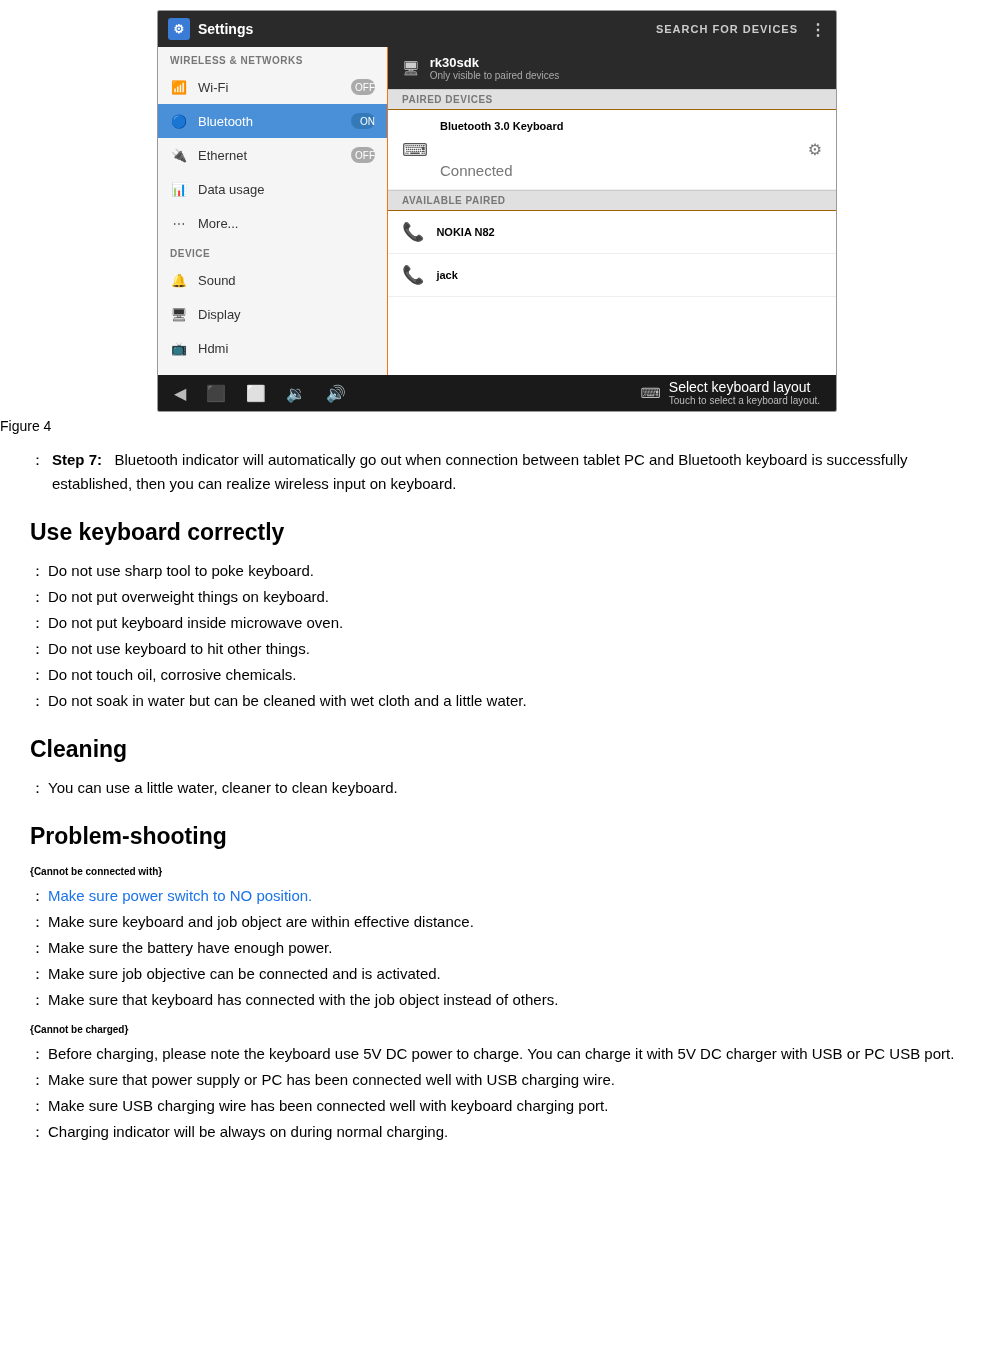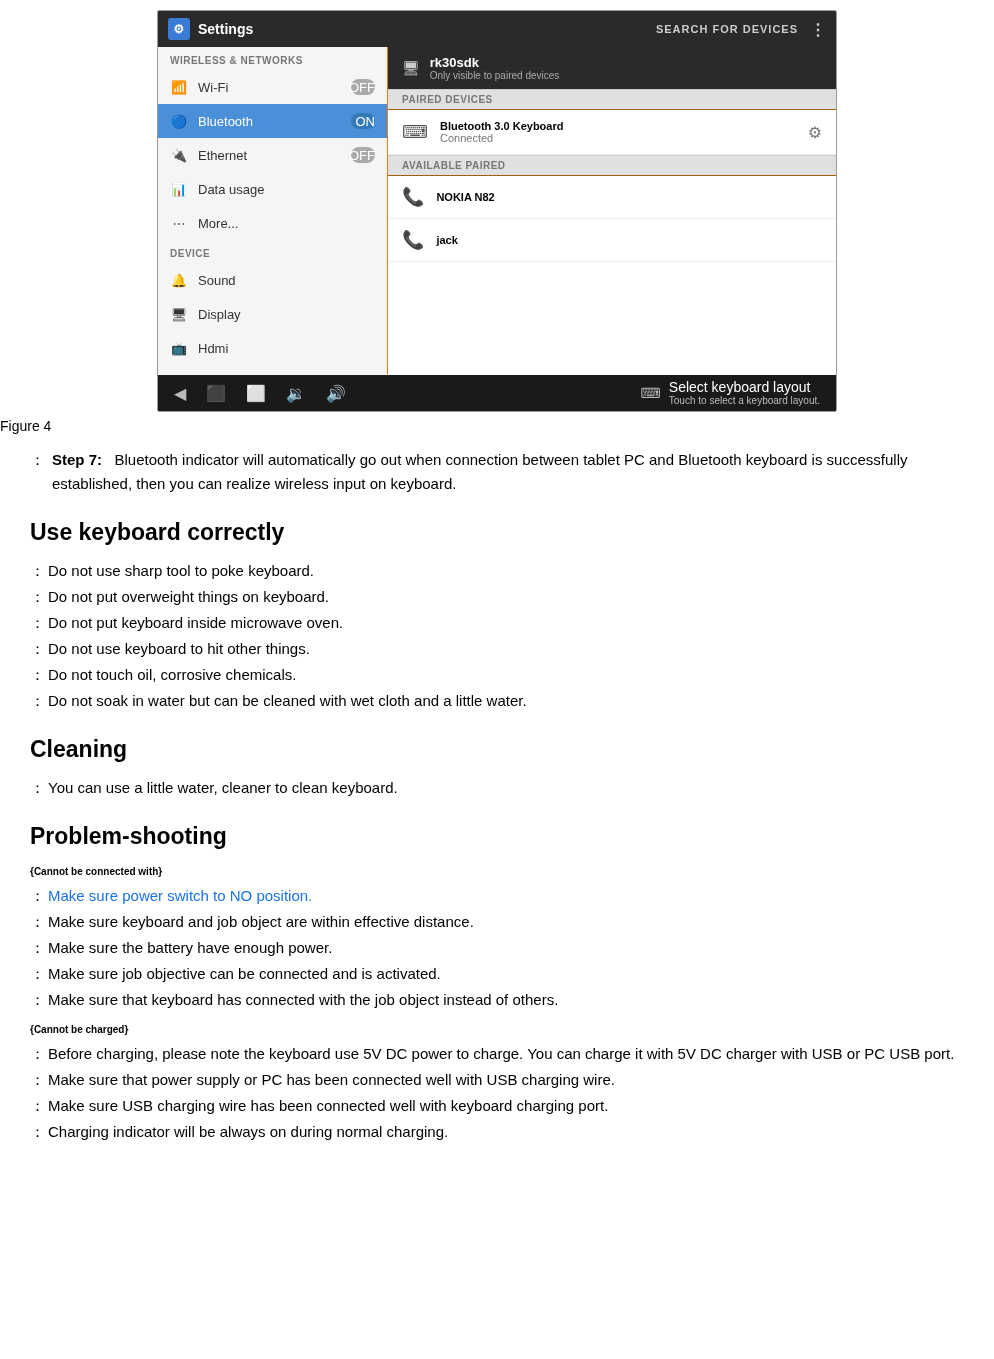--- a/index.html
+++ b/index.html
@@ -110,21 +110,21 @@
       font-size: 13px;
       flex-shrink: 0;
     }
     .sidebar-item .toggle-pill {
       margin-left: auto;
       background: #aaa;
       border-radius: 8px;
       width: 24px;
       height: 16px;
       position: relative;
-      font-size: 13px;
+      font-size: 10px;
       display: flex;
       align-items: center;
       justify-content: flex-end;
       color: #fff;
     }
     .sidebar-item .toggle-pill.on {
       background: #4a90d9;
       justify-content: flex-end;
     }
     .sidebar-item .toggle-pill.off {
@@ -186,22 +186,23 @@
       font-size: 18px;
       margin-right: 12px;
       color: #555;
     }
     .device-list-item .dev-info .dev-name {
       font-size: 11px;
       color: #000000;
       font-weight: bold;
     }
     .device-list-item .dev-info .dev-status {
-      font-size: 11px;
+      font-size: 15px;
       color: #777;
+      margin-top: 30px;
     }
     .device-list-item .dev-settings {
       margin-left: auto;
       font-size: 16px;
       color: #777;
     }
 
     
     .bottom-bar {
       background: #1a1a1a;

